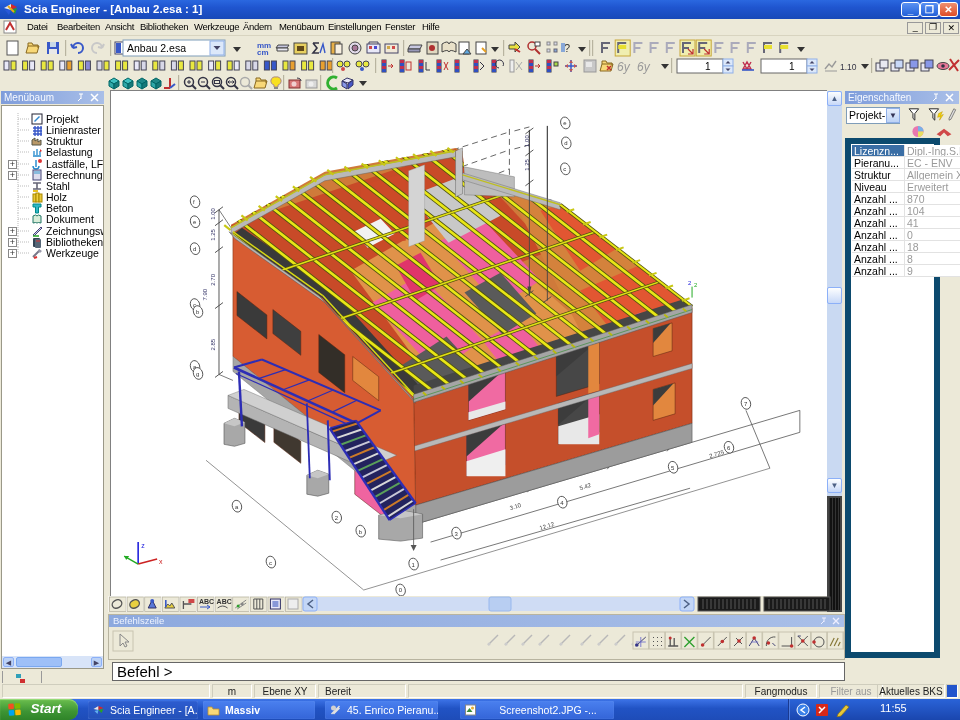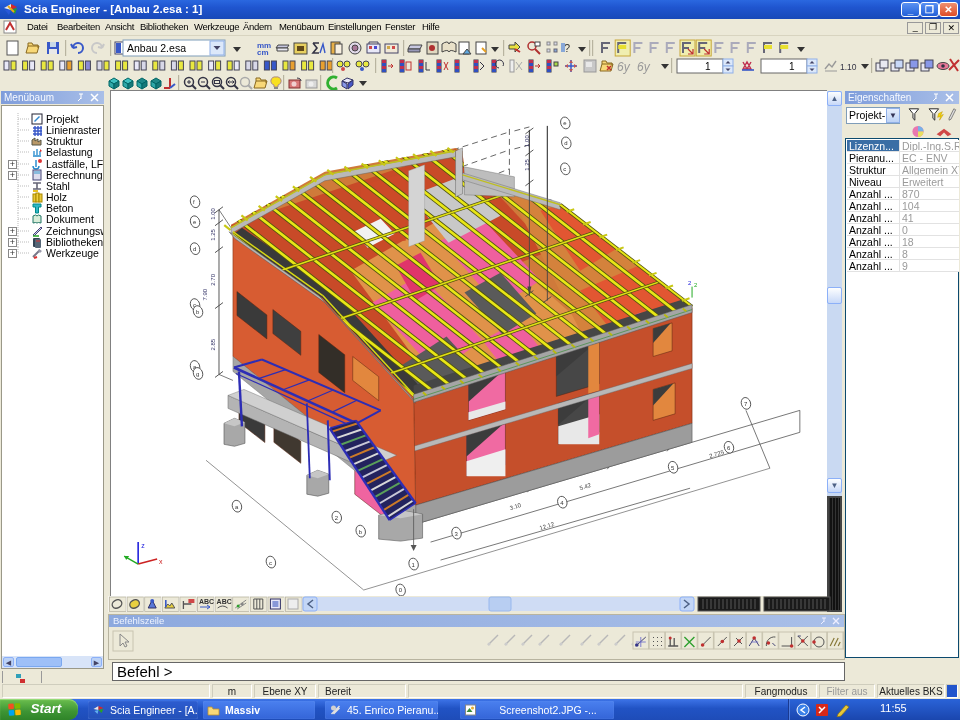--- a/index.html
+++ b/index.html
@@ -705,21 +705,21 @@
     <path d="M24 4 h10 l-4 5 v7 l-2 -2 v-5 Z" fill="#fff" stroke="#222"></path>
     <path d="M34 9 l4 -2 -2 4 3 -1 -4 6 1 -4 -3 1 Z" fill="#f8d800" stroke="#b89000" stroke-width="0.5"></path>
     <path d="M45 14 L50 4 l2 1 -5 10 -2 1 Z" fill="#ddd" stroke="#555" stroke-width="0.7"></path>
   </svg>
   <svg class="abs" style="left:60px;top:35px" width="54" height="13" viewBox="0 0 52 14">
     <circle cx="12" cy="7" r="6" fill="#e878b0"></circle>
       <path d="M12 7 L12 1 A6 6 0 0 1 18 7 Z" fill="#78b0e8"></path>
       <path d="M12 7 L18 7 A6 6 0 0 1 12 13 Z" fill="#e8e060"></path>
     <path d="M32 10 l8 -6 l8 6 l-4 2 l-4 -4 l-4 4 Z" fill="#d04848"></path>
   </svg>
-  <div id="grid" class="abs" style="left:1px;top:48px;width:114px;height:520px;background:#fff;border:1px solid #0c4a6e;">
+  <div id="grid" class="abs" style="left:1px;top:48px;width:95px;height:520px;background:#fff;border:6px solid #0c4a6e;">
       <div class="grow" style="top:1px;left:1px;">
         <div class="gl" style="background:#3a6ea5;color:#fff;">Lizenzn...</div>
         <div class="gv">Dipl.-Ing.S.Ry...</div>
       </div>
       <div class="grow" style="top:13px;left:1px;">
         <div class="gl" style="">Pieranu...</div>
         <div class="gv">EC - ENV</div>
       </div>
       <div class="grow" style="top:25px;left:1px;">
         <div class="gl" style="">Struktur</div>
@@ -1318,21 +1318,21 @@
 </div>
 <div id="binput" class="abs"><span style="padding-left:4px;">Befehl &gt;</span></div>
 
 <div id="status" class="abs">
   <div class="sfld" style="left:2px;width:208px;"></div>
   <div class="sfld" style="left:212px;width:40px;">m</div>
   <div class="sfld" style="left:254px;width:62px;">Ebene XY</div>
   <div class="sfld" style="left:318px;width:88px;text-align:left;padding-left:6px;">Bereit</div>
   <div class="sfld" style="left:408px;width:335px;"></div>
   <div class="sfld" style="left:745px;width:72px;">Fangmodus</div>
-  <div class="sfld" style="left:819px;width:56px;color:#999;">Filter aus</div>
+  <div class="sfld" style="left:819px;width:64px;color:#999;">Filter aus</div>
   <div class="sfld" style="left:877px;width:68px;">Aktuelles BKS</div>
   <div class="sfld" style="left:946px;width:12px;background:#2255cc;"></div>
 </div>
 
 <div id="task" class="abs">
   <div id="start"><span style="margin-left:14px;">Start</span>
     <svg class="abs" style="left:8px;top:4px" width="13" height="13" viewBox="0 0 13 13">
         <g transform="rotate(-4 6 6)">
           <rect x="0.5" y="0.5" width="5.5" height="5.5" fill="#f25022" rx="1"></rect>
           <rect x="7" y="0.5" width="5.5" height="5.5" fill="#7fba00" rx="1"></rect>

